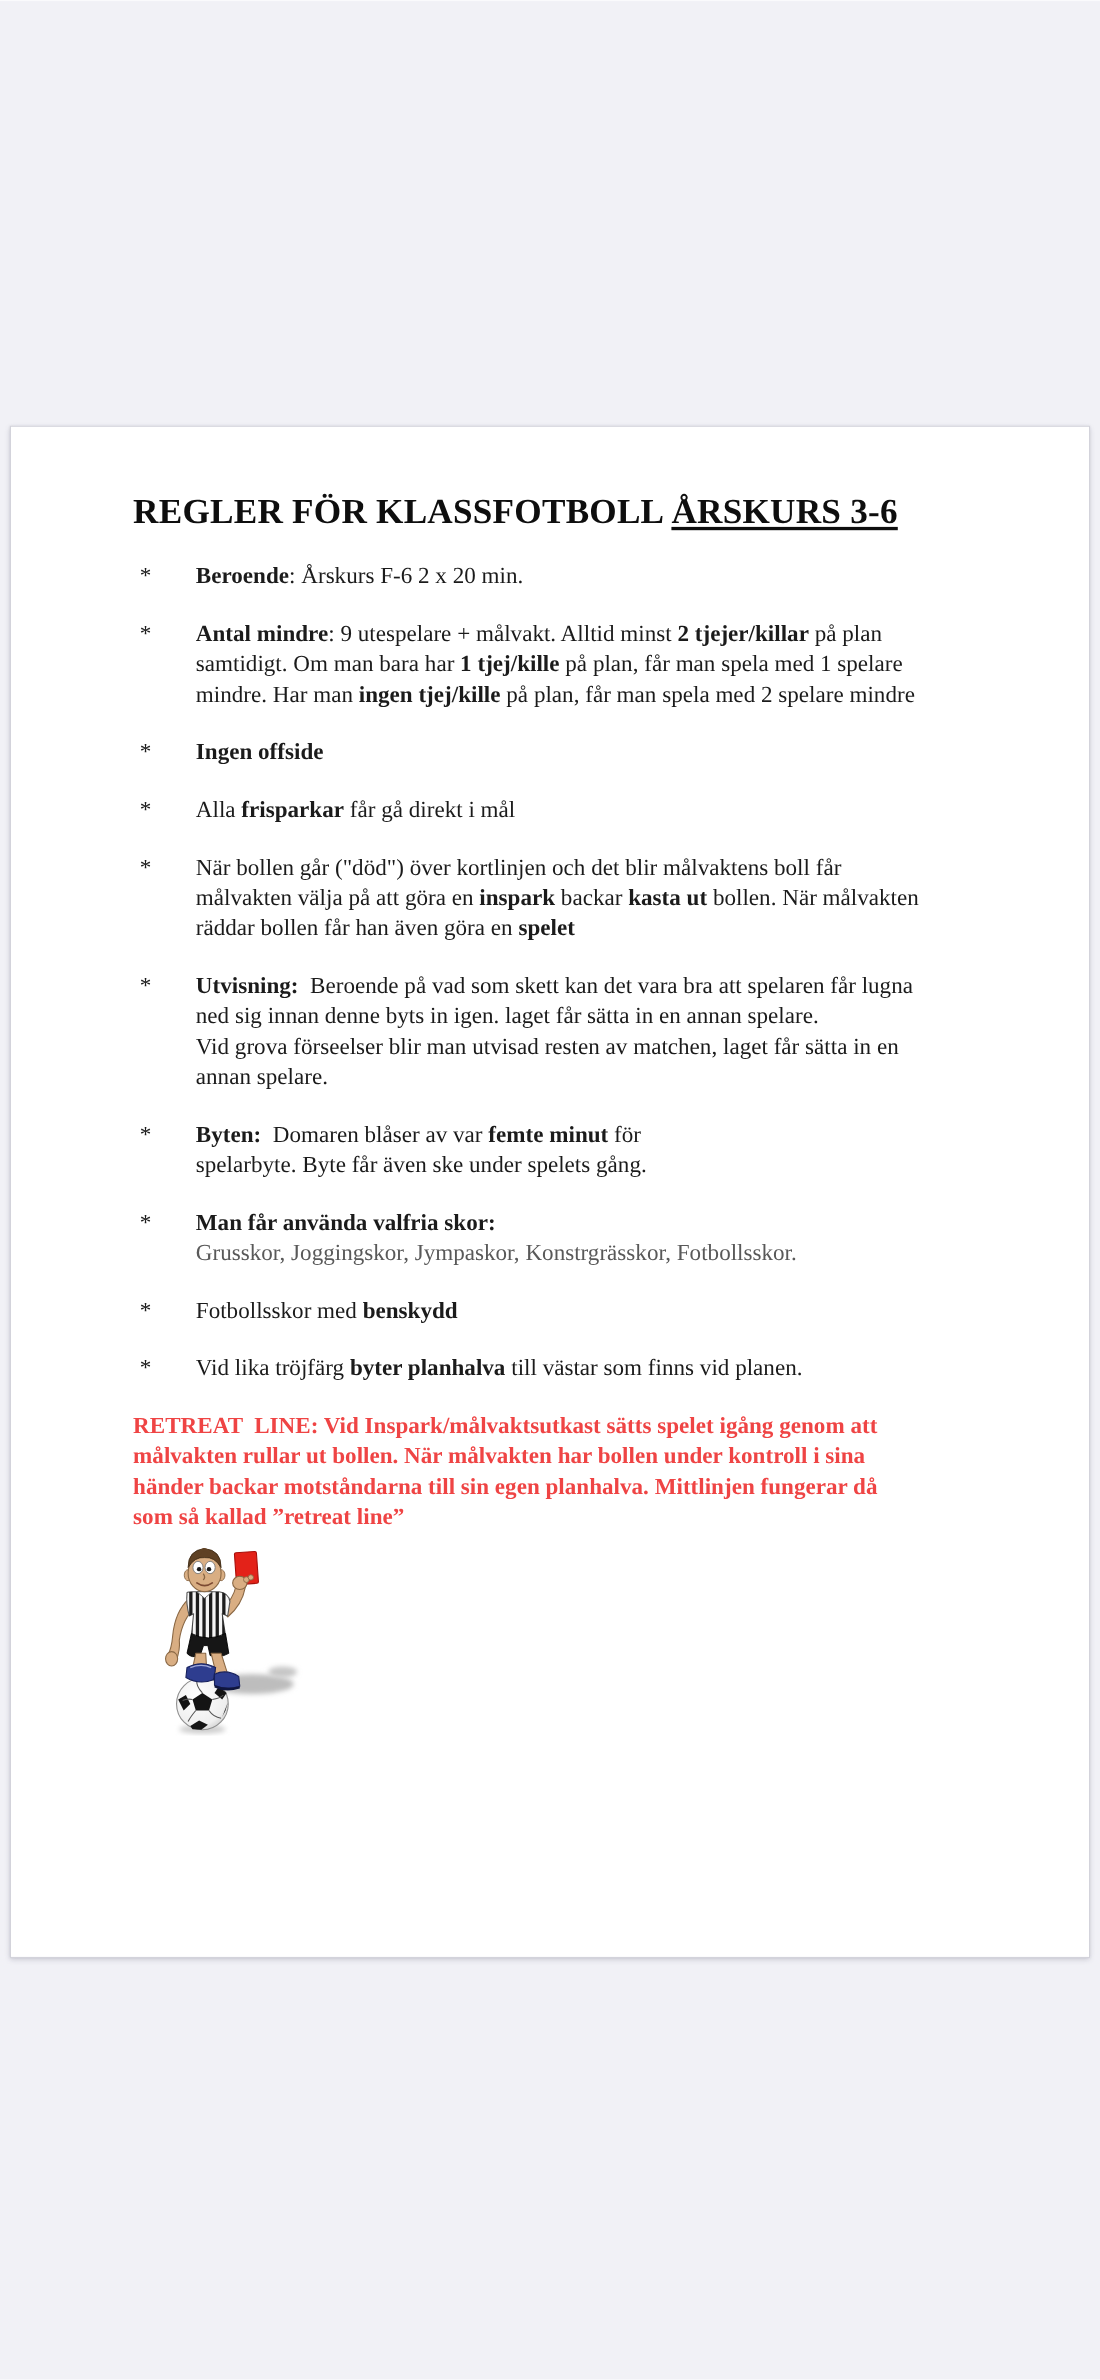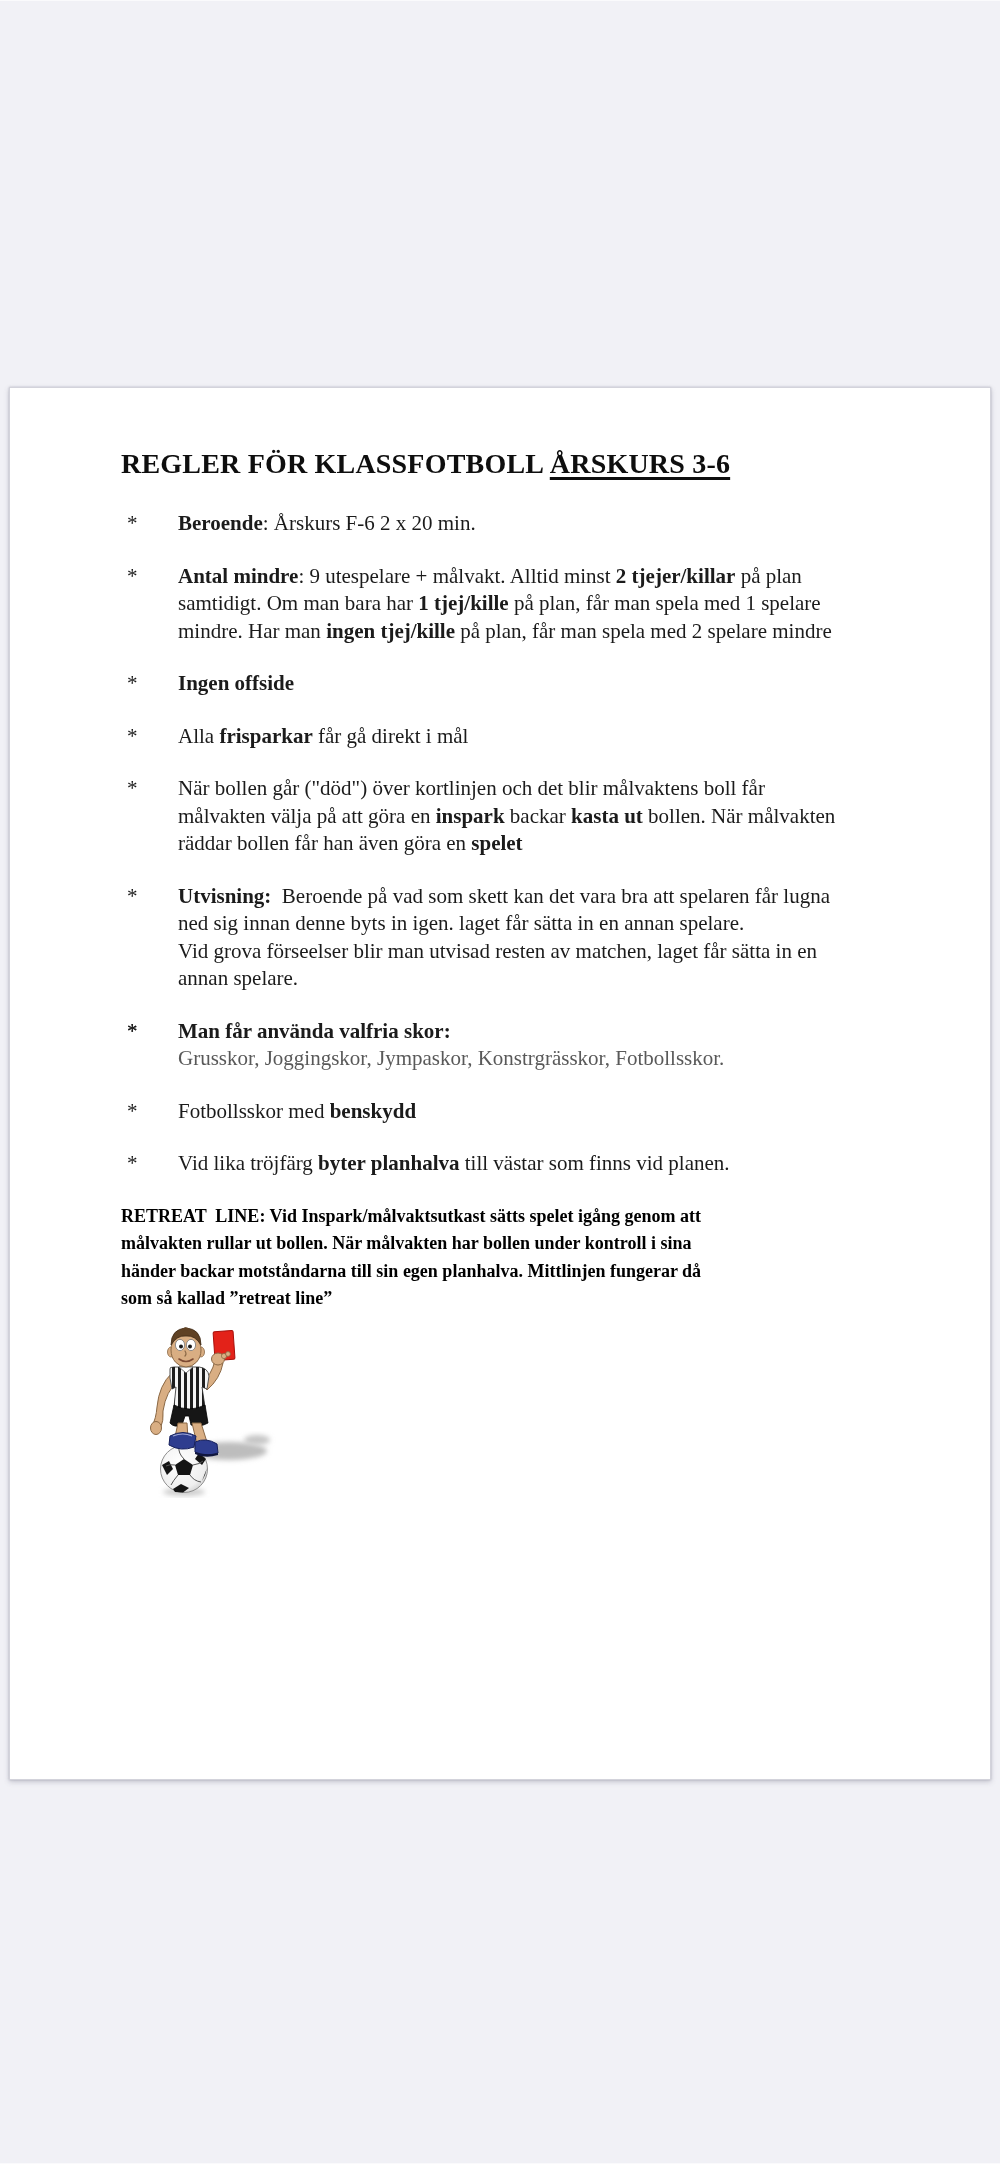--- a/index.html
+++ b/index.html
@@ -11,31 +11,31 @@
   }
   .viewer{position:absolute;inset:0;border-top:1px solid #fafafc;border-bottom:1px solid #fafafc}
   .sheet{
     position:absolute;left:9px;top:386px;width:980px;height:1391px;
     background:#ffffff;
     border:1px solid #d3d3db;
     box-shadow:0 2px 5px rgba(96,96,120,.30), 0 0 2px rgba(120,120,140,.35);
   }
   .doc{position:absolute;left:111px;top:61px;right:78px;color:#1b1b1b}
   .title{
-    font-size:28px;line-height:30px;font-weight:bold;color:#0e0e0e;
+    font-size:32px;line-height:30px;font-weight:bold;color:#0e0e0e;
     margin:0;letter-spacing:.2px;white-space:pre;
   }
   .title .u{text-decoration:underline;text-decoration-thickness:3px;text-underline-offset:4px}
   ul.rules{list-style:none;margin:31px 0 0 0;padding:0;font-size:21px;line-height:27.5px}
   ul.rules li{position:relative;padding-left:57px;margin:0 0 25px 0}
   .marker{position:absolute;left:6px;top:0}
   .li-body,.retreat{white-space:pre-wrap}
   .b{font-weight:bold}
   .gray{color:#595959}
-  .retreat{font-weight:bold;font-size:18px;line-height:27.5px;margin:25px 0 0 0;color:#000000}
+  .retreat{font-weight:bold;font-size:21px;line-height:27.5px;margin:25px 0 0 0;color:#ef4444}
   .clipart{margin:10px 0 0 8px;width:150px;height:175px}
   .clipart svg{display:block}
 </style>
 </head>
 <body>
 
 <div class="viewer">
   <div class="sheet">
     <div class="doc">
 
@@ -48,21 +48,22 @@
 mindre. Har man </span><span class="b">ingen tjej/kille</span><span> på plan, får man spela med 2 spelare mindre</span></span></li>
         <li><span class="marker">*</span><span class="li-body"><span class="b">Ingen offside</span></span></li>
         <li><span class="marker">*</span><span class="li-body"><span>Alla </span><span class="b">frisparkar</span><span> får gå direkt i mål</span></span></li>
         <li><span class="marker">*</span><span class="li-body"><span>När bollen går ("död") över kortlinjen och det blir målvaktens boll får
 målvakten välja på att göra en </span><span class="b">inspark</span><span> backar </span><span class="b">kasta ut</span><span> bollen. När målvakten
 räddar bollen får han även göra en </span><span class="b">spelet</span></span></li>
         <li><span class="marker">*</span><span class="li-body"><span class="b">Utvisning:</span><span>  Beroende på vad som skett kan det vara bra att spelaren får lugna
 ned sig innan denne byts in igen. laget får sätta in en annan spelare.
 Vid grova förseelser blir man utvisad resten av matchen, laget får sätta in en
 annan spelare.</span></span></li>
-        <li><span class="marker">*</span></li>
+        <li><span class="marker">*</span><span class="li-body"><span class="b">Byten:</span><span>  Domaren blåser av var </span><span class="b">femte minut</span><span> för
+spelarbyte. Byte får även ske under spelets gång.</span></span></li>
         <li><span class="marker">*</span><span class="li-body"><span class="b">Man får använda valfria skor:</span><span class="gray">
 Grusskor, Joggingskor, Jympaskor, Konstrgrässkor, Fotbollsskor.</span></span></li>
         <li><span class="marker">*</span><span class="li-body"><span>Fotbollsskor med </span><span class="b">benskydd</span></span></li>
         <li><span class="marker">*</span><span class="li-body"><span>Vid lika tröjfärg </span><span class="b">byter planhalva</span><span> till västar som finns vid planen.</span></span></li>
       </ul>
 
       <p class="retreat"><span class="b">RETREAT  LINE: Vid Inspark/målvaktsutkast sätts spelet igång genom att
 målvakten rullar ut bollen. När målvakten har bollen under kontroll i sina
 händer backar motståndarna till sin egen planhalva. Mittlinjen fungerar då
 som så kallad ”retreat line”</span></p>

